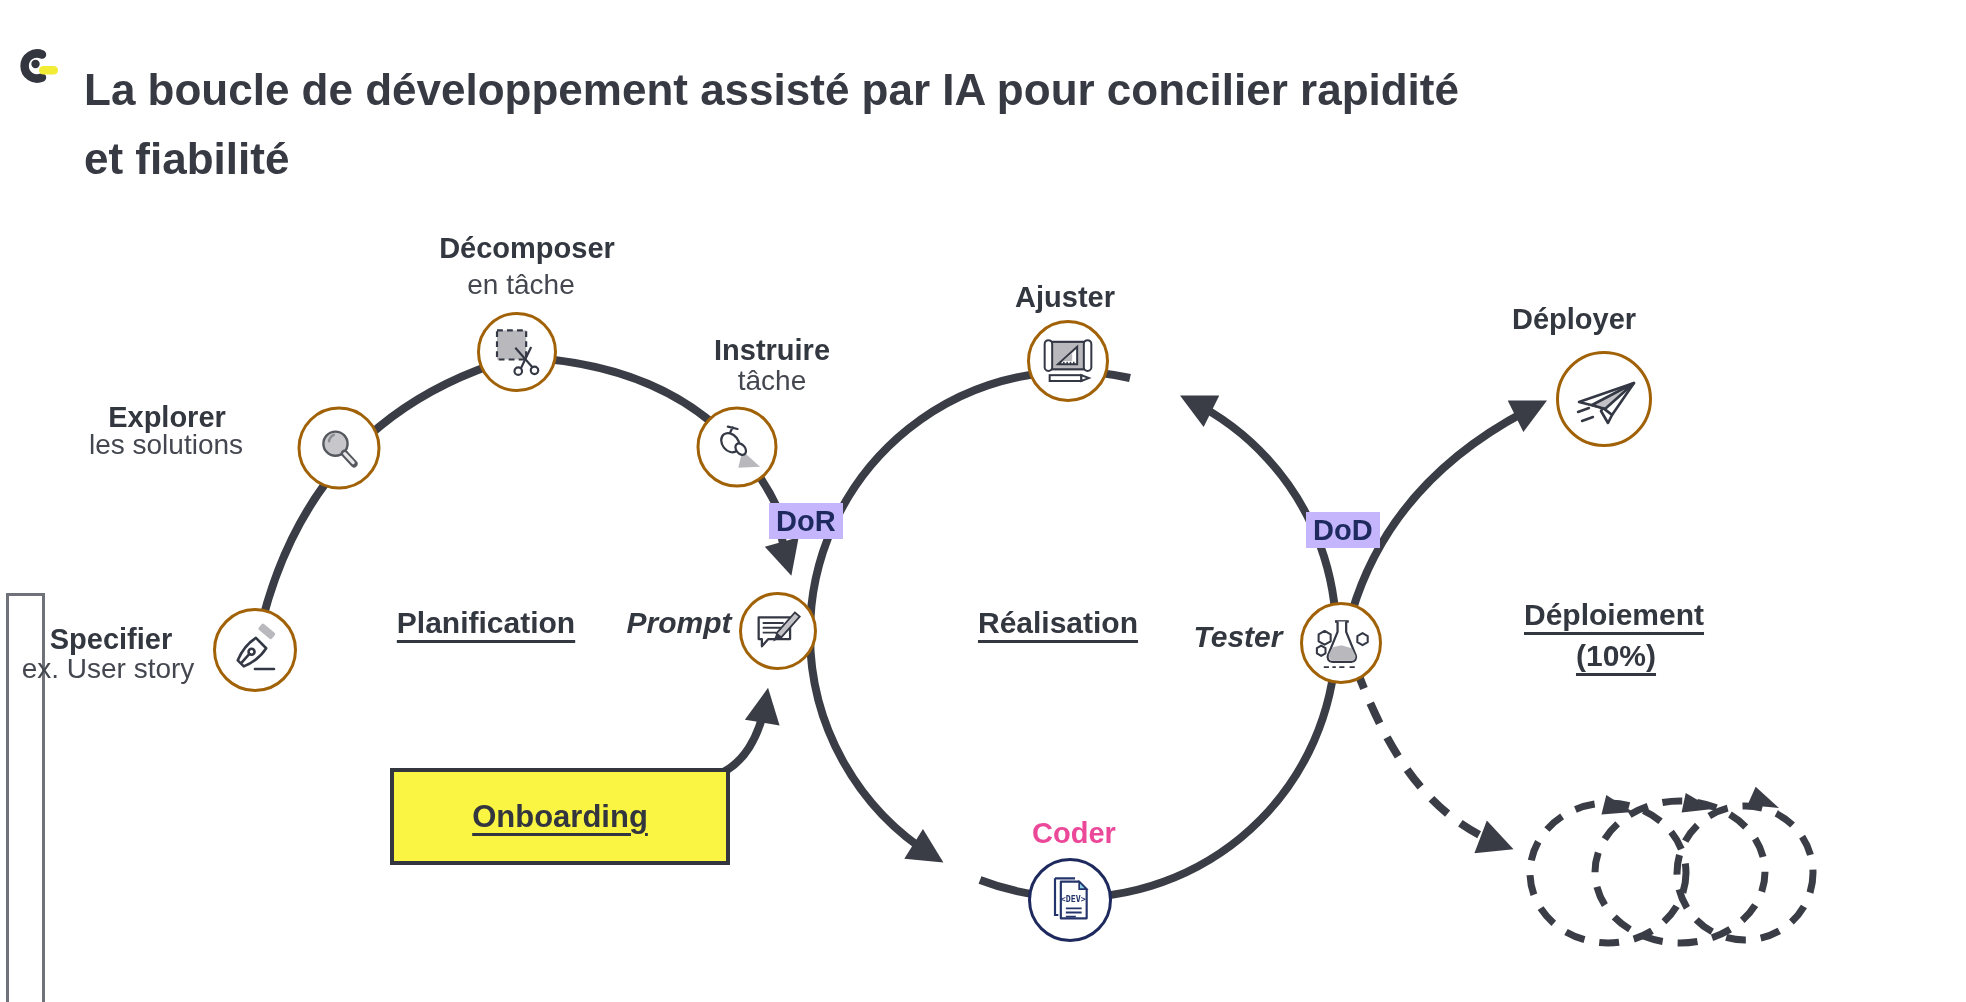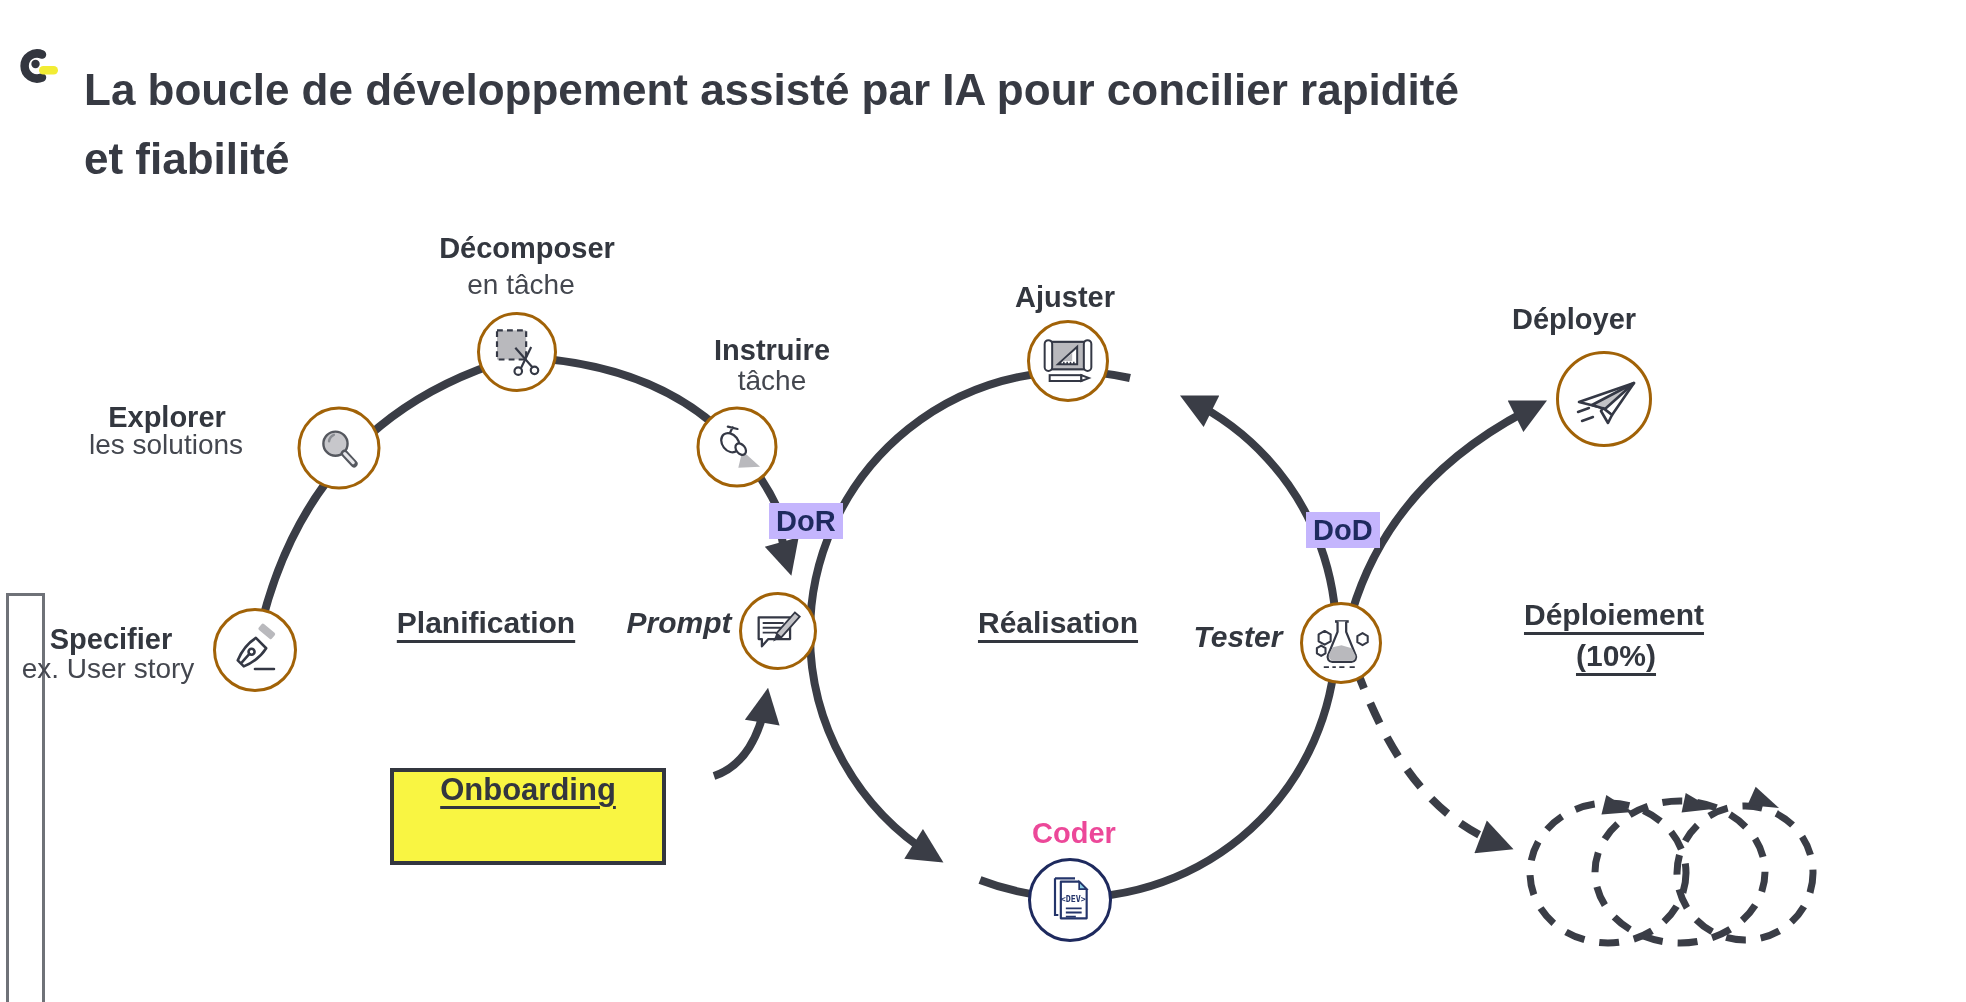--- a/index.html
+++ b/index.html
@@ -12,22 +12,22 @@
   .node-sub{position:absolute;transform:translateX(-50%);font-size:28px;color:#44474f;white-space:nowrap;}
   .phase{position:absolute;transform:translateX(-50%);font-size:30px;font-weight:bold;color:#33373f;
          text-decoration:underline;text-decoration-thickness:3px;text-underline-offset:7px;white-space:nowrap;}
   .plain-bold{position:absolute;transform:translateX(-50%);font-size:30px;font-weight:bold;
               color:#33373f;white-space:nowrap;font-style:italic;}
   .badge{position:absolute;background:#c4b5fd;color:#1e2a5e;font-weight:bold;font-size:29px;
          line-height:36px;padding:0 7px;white-space:nowrap;}
   .navy{color:#ec4899;}
   .node-circle{position:absolute;transform:translate(-50%,-50%);border-radius:50%;background:#fff;
                border:3px solid #a16207;box-sizing:border-box;display:flex;align-items:center;justify-content:center;}
-  .onboarding-box{position:absolute;left:390px;top:768px;width:276px;height:97px;background:#f9f542;
-                  border:4px solid #33363f;box-sizing:border-box;display:flex;justify-content:center;}
+  .onboarding-box{position:absolute;left:390px;top:768px;width:340px;height:97px;background:#f9f542;
+                  border:4px solid #33363f;box-sizing:border-box;display:flex;align-items:center;justify-content:center;}
   .onboarding-box span{font-size:31px;font-weight:bold;color:#33363f;text-decoration:underline;
                        text-decoration-thickness:3px;text-underline-offset:6px;}
   .cloud-text{position:absolute;left:1669px;top:827px;transform:translateX(-50%);background:#ffffff;
               padding:2px 12px;text-align:center;font-size:31px;line-height:43px;color:#3a3d46;white-space:nowrap;}
   .left-bar{position:absolute;left:6px;top:593px;width:39px;height:412px;background:#fff;
             border:3px solid #6f7278;box-sizing:border-box;}
   svg.layer{position:absolute;left:0;top:0;}
 </style>
 </head>
 <body>

